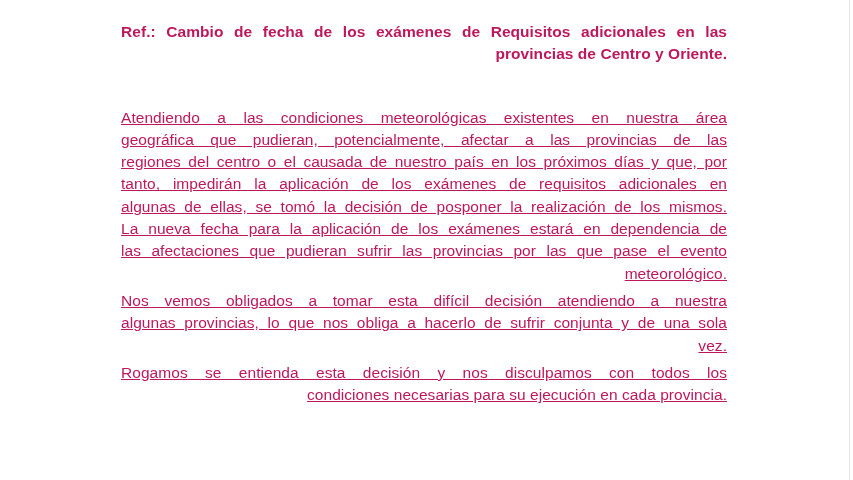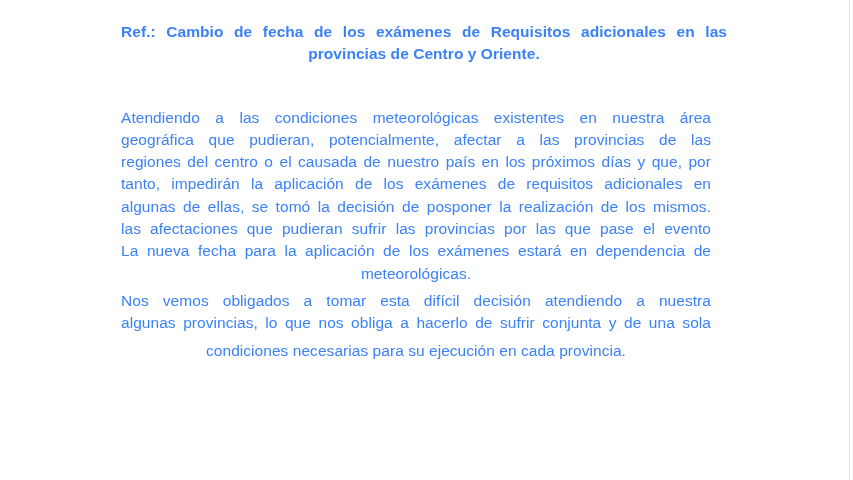--- a/index.html
+++ b/index.html
@@ -11,40 +11,41 @@
     height: 480px;
     overflow: hidden;
     background: #ffffff;
   }
   .page {
     position: relative;
     width: 853px;
     height: 480px;
     background: #ffffff;
     font-family: "Liberation Sans", sans-serif;
-    color: #3b82f6;
+    color: #be185d;
   }
   .content {
     position: absolute;
     left: 121px;
     top: 21px;
     width: 606px;
     font-size: 15.5px;
     line-height: 22.3px;
     letter-spacing: 0.05px;
   }
   .heading {
     font-weight: bold;
     margin: 0 0 41px 0;
   }
   .para {
-    margin: 0 16px 5px 0;
+    margin: 0 0 5px 0;
+    text-decoration: underline;
   }
   .line {
-    text-align: center;
+    text-align: right;
     white-space: normal;
   }
   
   .line.j {
     text-align: justify;
     text-align-last: justify;
   }
   .page-edge {
     position: absolute;
     top: 0;
@@ -64,31 +65,33 @@
       <div class="line j">Ref.: Cambio de fecha de los exámenes de Requisitos adicionales en las</div>
       <div class="line">provincias de Centro y Oriente.</div>
     </div>
 
     <div class="para">
       <div class="line j">Atendiendo a las condiciones meteorológicas existentes en nuestra área</div>
       <div class="line j">geográfica que pudieran, potencialmente, afectar a las provincias de las</div>
       <div class="line j">regiones del centro o el causada de nuestro país en los próximos días y que, por</div>
       <div class="line j">tanto, impedirán la aplicación de los exámenes de requisitos adicionales en</div>
       <div class="line j">algunas de ellas, se tomó la decisión de posponer la realización de los mismos.</div>
+      <div class="line j">La nueva fecha para la aplicación de los exámenes estará en dependencia de</div>
       <div class="line j">las afectaciones que pudieran sufrir las provincias por las que pase el evento</div>
-      <div class="line j">La nueva fecha para la aplicación de los exámenes estará en dependencia de</div>
-      <div class="line">meteorológicas.</div>
+      <div class="line">meteorológico.</div>
     </div>
 
     <div class="para">
       <div class="line j">Nos vemos obligados a tomar esta difícil decisión atendiendo a nuestra</div>
       <div class="line j">algunas provincias, lo que nos obliga a hacerlo de sufrir conjunta y de una sola</div>
+      <div class="line">vez.</div>
     </div>
 
     <div class="para">
+      <div class="line j">Rogamos se entienda esta decisión y nos disculpamos con todos los</div>
       <div class="line">condiciones necesarias para su ejecución en cada provincia.</div>
     </div>
 
 
   </div>
 
   <div class="page-edge"></div>
 </div>
 
 </body></html>

